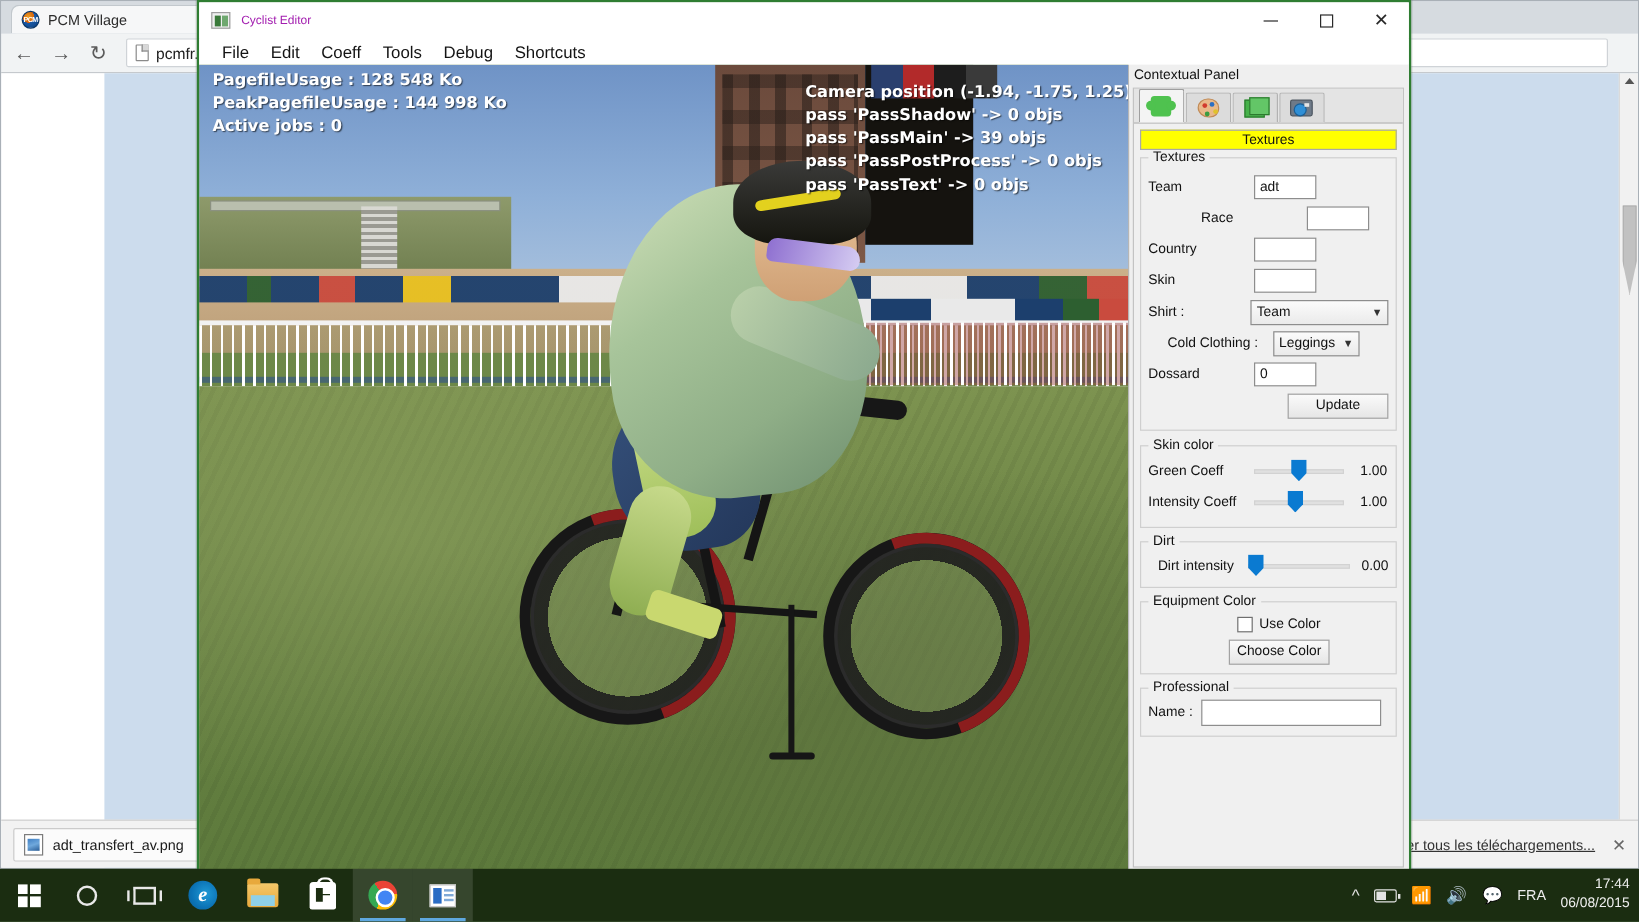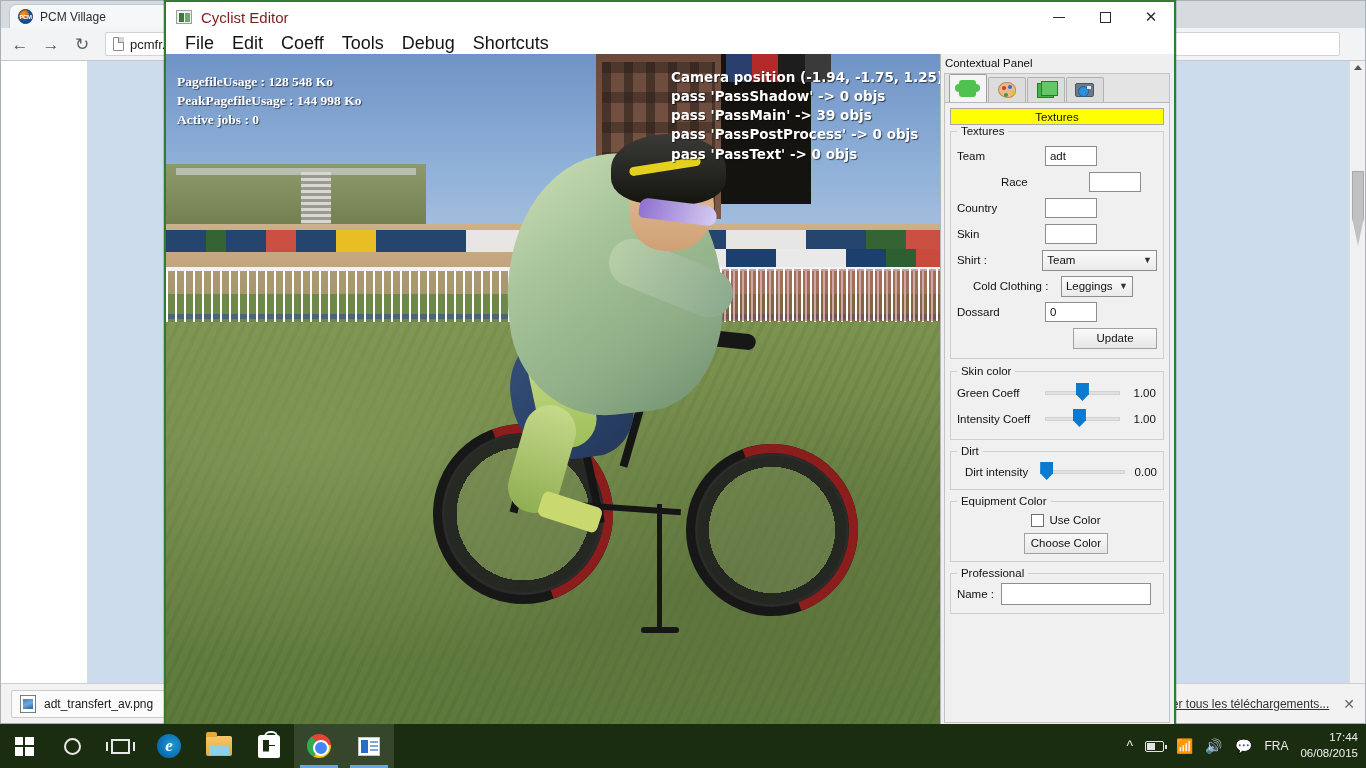--- a/index.html
+++ b/index.html
@@ -240,30 +240,30 @@
   }
   .editor-appicon {
     width: 16px; height: 14px; background: #efefef; border: 1px solid #9e9e9e; position: relative; flex:none;
   }
   .editor-appicon:before{
     content:''; position:absolute; left:2px; top:2px; width:5px; height:9px; background:#3a7a3a;
   }
   .editor-appicon:after{
     content:''; position:absolute; left:8px; top:2px; width:5px; height:9px; background:#6fa86f;
   }
-  .editor-title { font-size: 15px; color: #7f1d1d; margin-left: 9px; }
+  .editor-title { font-size: 10px; color: #a21caf; margin-left: 9px; }
   .editor-winbtns { position:absolute; right:0; top:0; display:flex; height:30px; }
   .ebtn { width: 46px; height: 30px; display:flex;align-items:center;justify-content:center;
           font-size: 15px; color: #2a2a2a; }
   .ebtn .minus { width: 12px; height: 1px; background: #2a2a2a; display:block; }
   .ebtn .sq { width: 11px; height: 11px; border: 1px solid #2a2a2a; display:block; }
 
   .editor-menubar {
     height: 22px; background: #ffffff; display: flex; align-items: center;
-    padding-left: 10px; gap: 0; font-size: 18px; color: #141414;
+    padding-left: 10px; gap: 0; font-size: 14px; color: #141414;
   }
   .menu-item { padding: 2px 9px; }
 
   .editor-body {
     position: absolute; left: 0; top: 52px; right: 0; bottom: 0;
     display: flex;
   }
 
   
   .viewport {
@@ -423,21 +423,21 @@
   }
   .kickstand:after{
     content:''; position:absolute; left:-16px; bottom:-4px; width:38px; height:6px;
     background:#161616; border-radius:3px;
   }
 
   
   .dbg { position:absolute; color:#fff; font-size:13.5px; line-height:1.42;
          font-family:"DejaVu Sans", sans-serif; font-weight:bold;
          text-shadow: 1px 1px 1px rgba(0,0,0,0.6); white-space:nowrap; }
-  .dbg-left { left: 11px; top: 18px; font-family: Liberation Serif, serif; }
+  .dbg-left { left: 11px; top: 4px; }
   .dbg-right { left: 505px; top: 14px; }
 
   
   .ctx-panel {
     width: 235px; height: 673px; background: #efefef;
     border-left: 1px solid #b6b6b6; position: relative;
   }
   .ctx-header {
     height: 30px; font-size: 11.5px; color: #111; padding-left: 4px; line-height: 18px;
     background: #efefef;

